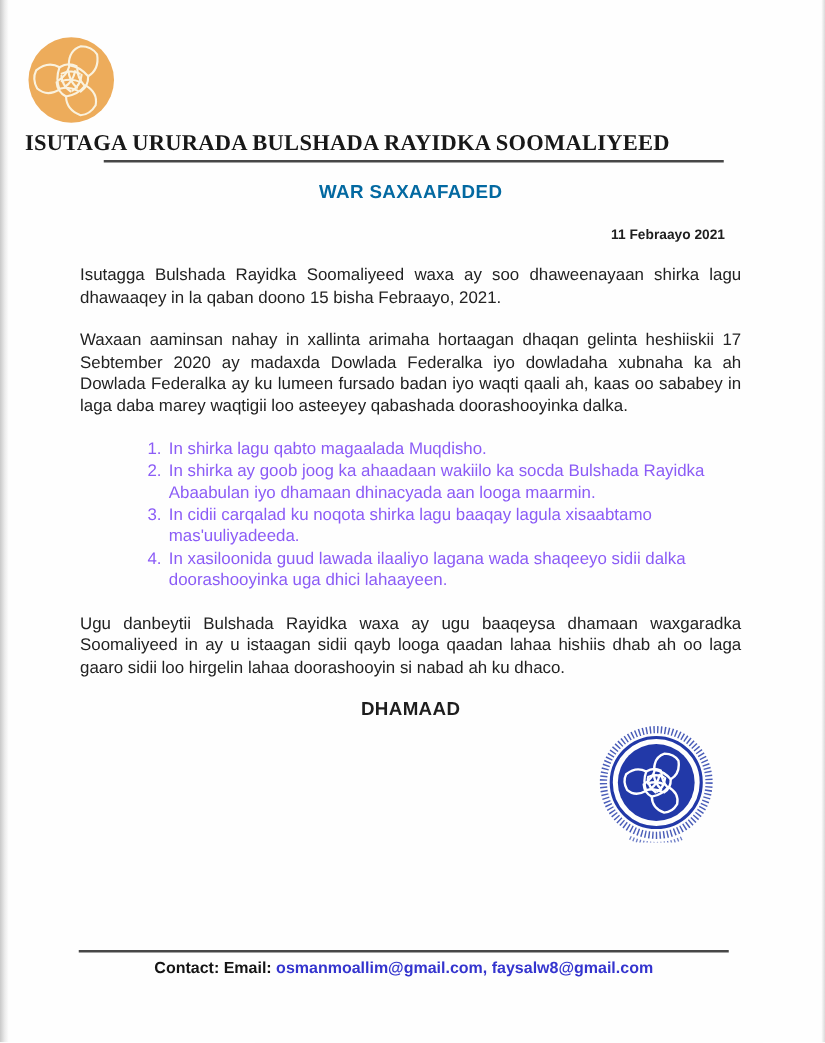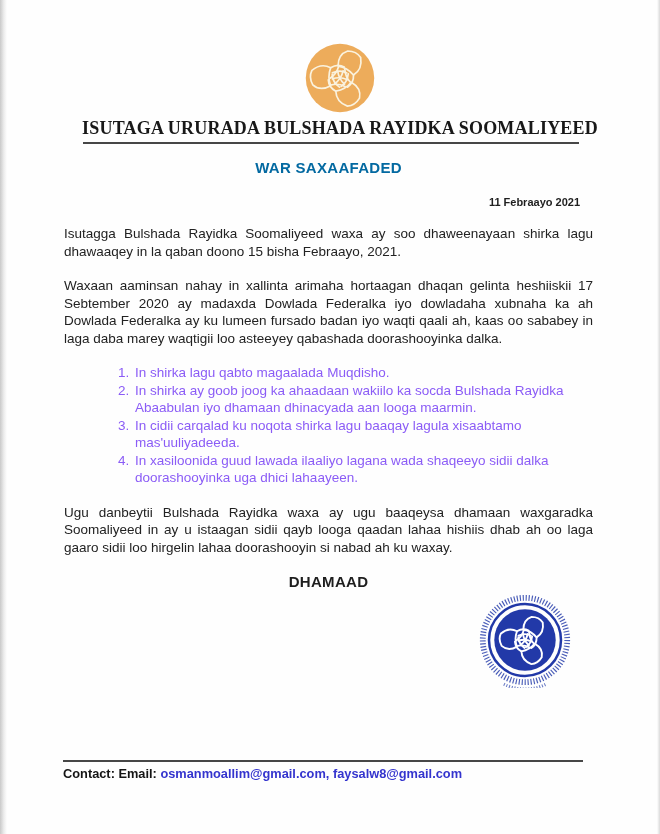--- a/index.html
+++ b/index.html
@@ -21,21 +21,21 @@
   
   .edge-left {
     position: absolute; left: 0; top: 0; bottom: 0; width: 7px;
     background: linear-gradient(90deg, #c9c9c9, #ececec 55%, #fefefe);
   }
   .edge-right {
     position: absolute; right: 0; top: 0; bottom: 0; width: 3px;
     background: linear-gradient(270deg, #dadada, #fefefe);
   }
 
-  header { text-align: center; padding-top: 41px; margin-left: 20px; }
+  header { padding-top: 27px; margin-left: 20px; }
   .logo-wrap { line-height: 0; }
   .org-name {
     font-family: "Liberation Serif", serif;
     font-weight: bold;
     font-size: 18px;
     line-height: 19px;
     margin: 4px 0 0 0;
     color: #181818;
     letter-spacing: 0.2px;
   }
@@ -103,20 +103,21 @@
     left: 63px; right: 77px;
     top: 760px;
   }
   hr.footer-rule {
     border: none;
     border-top: 2px solid #474747;
     margin: 0;
   }
   .contact-line {
     margin-top: 4px;
+    text-align: center;
     font-size: 12.8px;
     font-weight: bold;
     color: #141414;
   }
   .email-link {
     color: #3434ce;
     text-decoration: none;
     cursor: pointer;
   }
 </style>
@@ -158,21 +159,21 @@
     <p class="body-para first">Isutagga Bulshada Rayidka Soomaliyeed waxa ay soo dhaweenayaan shirka lagu dhawaaqey in la qaban doono 15 bisha Febraayo, 2021.</p>
     <p class="body-para">Waxaan aaminsan nahay in xallinta arimaha hortaagan dhaqan gelinta heshiiskii 17 Sebtember 2020 ay madaxda Dowlada Federalka iyo dowladaha xubnaha ka ah Dowlada Federalka ay ku lumeen fursado badan iyo waqti qaali ah, kaas oo sababey in laga daba marey waqtigii loo asteeyey qabashada doorashooyinka dalka.</p>
 
     <ol class="proposal-list">
       <li>In shirka lagu qabto magaalada Muqdisho.</li>
       <li>In shirka ay goob joog ka ahaadaan wakiilo ka socda Bulshada Rayidka Abaabulan iyo dhamaan dhinacyada aan looga maarmin.</li>
       <li>In cidii carqalad ku noqota shirka lagu baaqay lagula xisaabtamo mas'uuliyadeeda.</li>
       <li>In xasiloonida guud lawada ilaaliyo lagana wada shaqeeyo sidii dalka doorashooyinka uga dhici lahaayeen.</li>
     </ol>
 
-    <p class="body-para">Ugu danbeytii Bulshada Rayidka waxa ay ugu baaqeysa dhamaan waxgaradka Soomaliyeed in ay u istaagan sidii qayb looga qaadan lahaa hishiis dhab ah oo laga gaaro sidii loo hirgelin lahaa doorashooyin si nabad ah ku waxay.</p>
+    <p class="body-para">Ugu danbeytii Bulshada Rayidka waxa ay ugu baaqeysa dhamaan waxgaradka Soomaliyeed in ay u istaagan sidii qayb looga qaadan lahaa hishiis dhab ah oo laga gaaro sidii loo hirgelin lahaa doorashooyin si nabad ah ku dhaco.</p>
 
     <div class="end-marker">DHAMAAD</div>
 
     <div class="seal-row">
       <div>
         <svg width="96" height="96" viewBox="-50 -50 100 100" aria-hidden="true">
 
           <circle r="44" fill="none" stroke="#2A41AC" stroke-width="6" stroke-dasharray="1.2 1.9" opacity="0.85"></circle>
 
           <circle r="37.5" fill="none" stroke="#2239A8" stroke-width="2.6"></circle>

